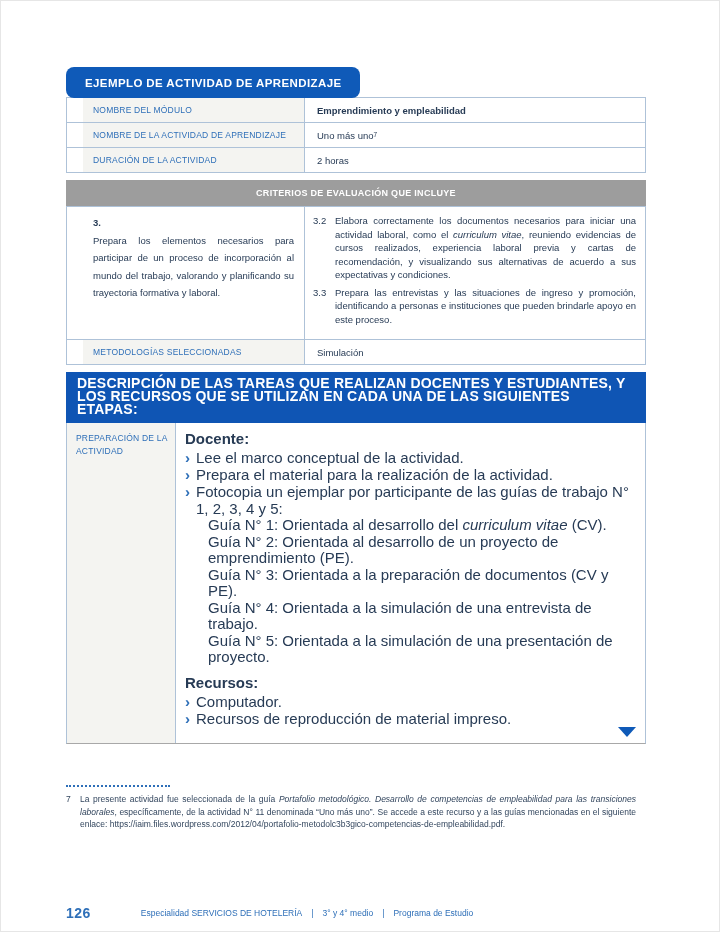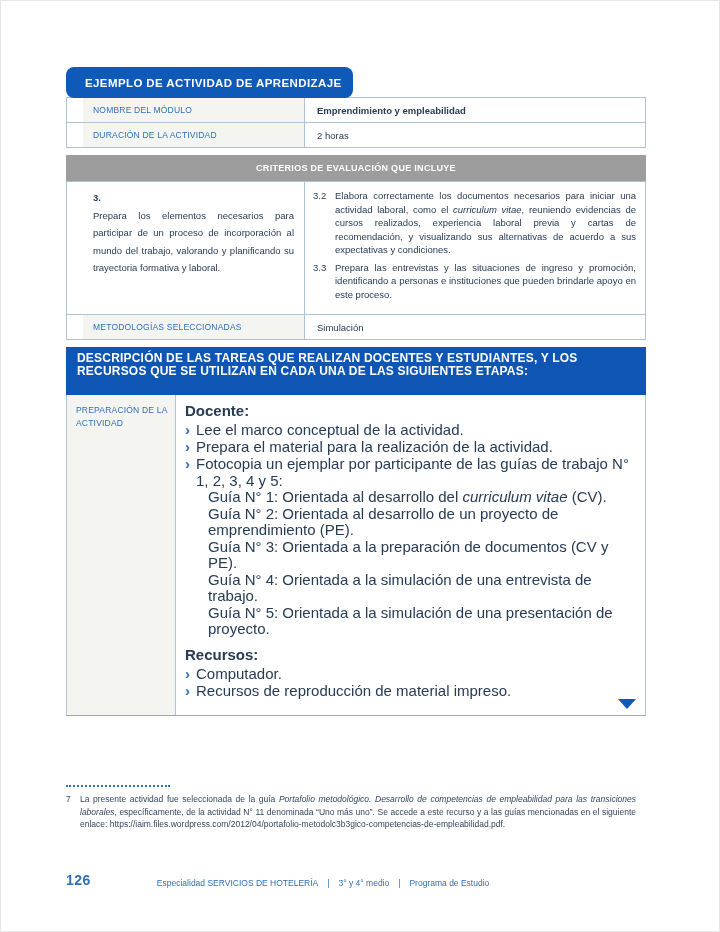--- a/index.html
+++ b/index.html
@@ -15,21 +15,21 @@
   .doc { position: absolute; left: 65px; top: 66px; width: 580px; }
 
   
   .badge {
     display: inline-block;
     background: #0f5ab8;
     color: #fff;
     font-weight: bold;
     font-size: 11.5px;
     letter-spacing: .4px;
-    padding: 10px 11px 9px 19px;
+    padding: 10px 18px 9px 19px;
     border-radius: 8px;
     position: relative;
     z-index: 2;
   }
 
   
   .tbl { width: 100%; margin-top: -1px; }
   .row { display: flex; border: 1px solid #aec2d8; border-top: none; background: #fff; padding-left: 16px; }
   .row.first { border-top: 1px solid #aec2d8; }
   .cell-label {
@@ -78,24 +78,24 @@
   .cr-item { display: flex; margin-bottom: 4px; }
   .cr-num { width: 22px; flex: none; }
   .cr-body { flex: 1; text-align: justify; }
   .it { font-style: italic; }
 
   
   .desc-bar {
     background: #0f55b4;
     color: #fff;
     font-weight: bold;
-    font-size: 12px;
+    font-size: 14px;
     line-height: 13px;
     letter-spacing: .2px;
-    padding: 5px 14px 17px 11px;
+    padding: 5px 14px 7px 11px;
   }
 
   
   .prep-row { display: flex; border: 1px solid #aec2d8; border-top: none; border-bottom: 1px solid #a8a8a8; }
   .prep-label {
     width: 109px; flex: none;
     background: #f4f4f1;
     border-right: 1px solid #aec2d8;
     color: #2e6fb8;
     font-size: 8.5px; line-height: 13px; letter-spacing: .2px;
@@ -117,37 +117,44 @@
   }
 
   
   .footnote { position: absolute; left: 65px; top: 784px; width: 570px; }
   .fn-rule { width: 104px; border-top: 2px dotted #2e6fb8; margin-bottom: 6px; }
   .fn-body { display: flex; font-size: 8.5px; line-height: 12.5px; color: #33465e; }
   .fn-num { width: 14px; flex: none; }
   .fn-text { flex: 1; text-align: justify; }
 
   
-  .footer { position: absolute; left: 65px; top: 871px; display: flex; align-items: flex-end; color: #2e6fb8; gap: 16px; }
+  .footer { position: absolute; left: 65px; top: 904px; display: flex; align-items: center; color: #2e6fb8; }
   .page-num { font-size: 14px; font-weight: bold; letter-spacing: .5px; }
   .footer-items { display: flex; align-items: baseline; font-size: 8.5px; margin-left: 50px; }
   .footer-sep { margin: 0 9px; color: #2e6fb8; }
 </style>
 </head>
 <body>
 
 <div class="doc">
 
   <div class="badge">EJEMPLO DE ACTIVIDAD DE APRENDIZAJE</div>
 
   
   <div class="tbl">
     <div class="row first">
       <div class="cell-label">NOMBRE DEL MÓDULO</div>
       <div class="cell-value bold">Emprendimiento y empleabilidad</div>
+    </div>
+    <div class="row">
+      <div class="cell-label">NOMBRE DE LA ACTIVIDAD DE APRENDIZAJE</div>
+      <div class="cell-value">
+        <span>Uno más uno</span>
+          <sup>7</sup>
+      </div>
     </div>
     <div class="row">
       <div class="cell-label">DURACIÓN DE LA ACTIVIDAD</div>
       <div class="cell-value">2 horas</div>
     </div>
   </div>
 
   <div class="gap7"></div>
 
   

